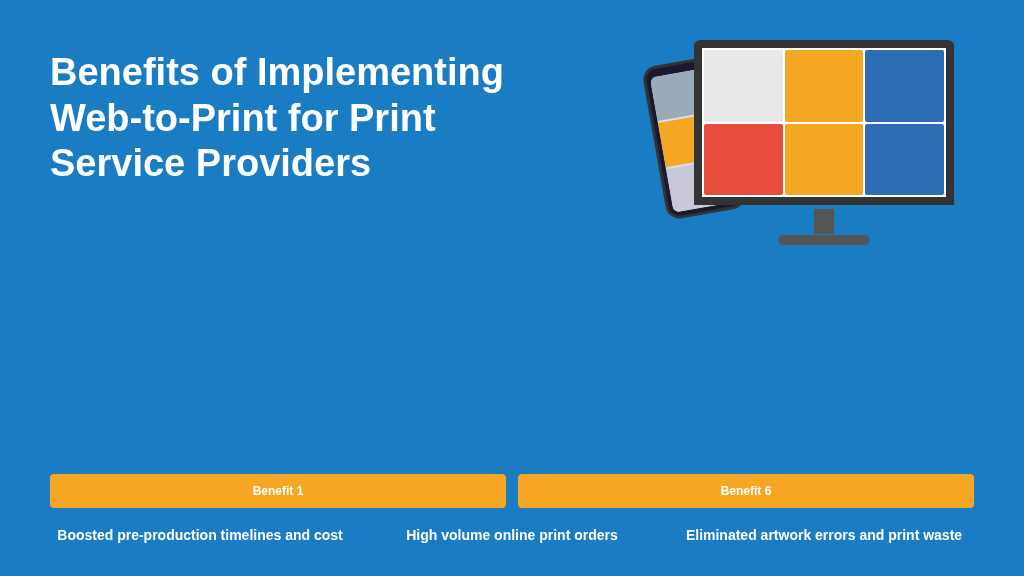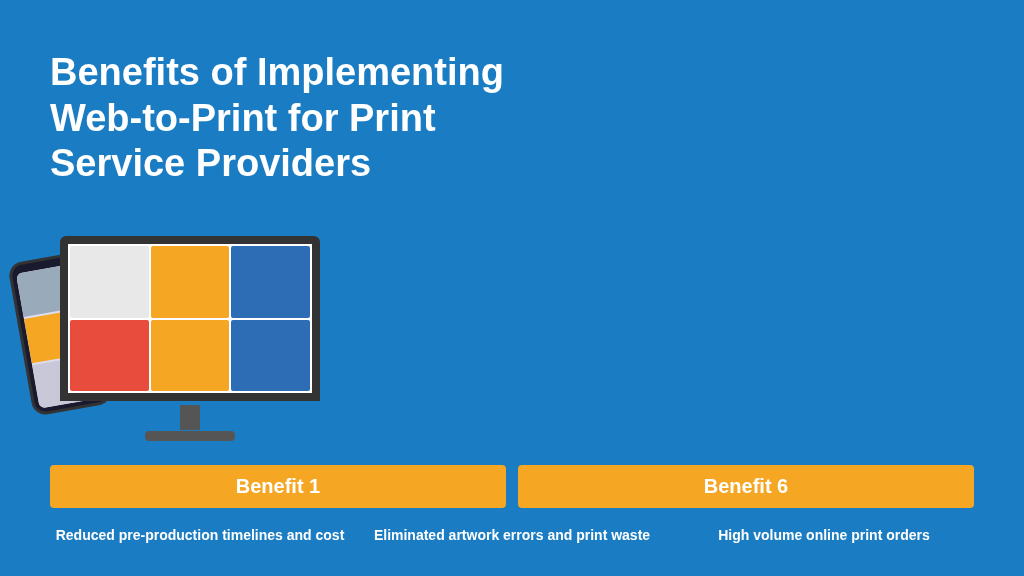--- a/index.html
+++ b/index.html
@@ -22,21 +22,21 @@
 
     .content-area {
       display: flex;
       width: 100%;
       height: 100%;
       flex-direction: column;
     }
 
     .top-section {
       display: flex;
-      flex-direction: column;
+      flex-direction: row;
       align-items: flex-start;
       margin-bottom: 30px;
     }
 
     .title-area {
       flex: 0 0 55%;
       padding-top: 10px;
     }
 
     .main-title {
@@ -165,21 +165,21 @@
     .benefit-tabs {
       display: flex;
       gap: 12px;
       margin-bottom: 18px;
     }
 
     .benefit-tab {
       flex: 1;
       background: #f5a623;
       color: white;
-      font-size: 20px;
+      font-size: 12px;
       font-weight: 600;
       text-align: center;
       padding: 10px 8px;
       border-radius: 4px;
     }
 
     .benefit-descriptions {
       display: flex;
       gap: 12px;
     }
@@ -233,20 +233,20 @@
       </div>
     </div>
 
     <div class="benefits-section">
       <div class="benefit-tabs">
         <div class="benefit-tab">Benefit 1</div>
         <div class="benefit-tab">Benefit 6</div>
       </div>
 
       <div class="benefit-descriptions">
-        <div class="benefit-desc">Reduced pre-production timelines and cost</div>
+        <div class="benefit-desc">Boosted pre-production timelines and cost</div>
+        <div class="benefit-desc">High volume online print orders</div>
         <div class="benefit-desc">Eliminated artwork errors and print waste</div>
-        <div class="benefit-desc">High volume online print orders</div>
       </div>
     </div>
 
   </div>
 </div>
 
 </body></html>

